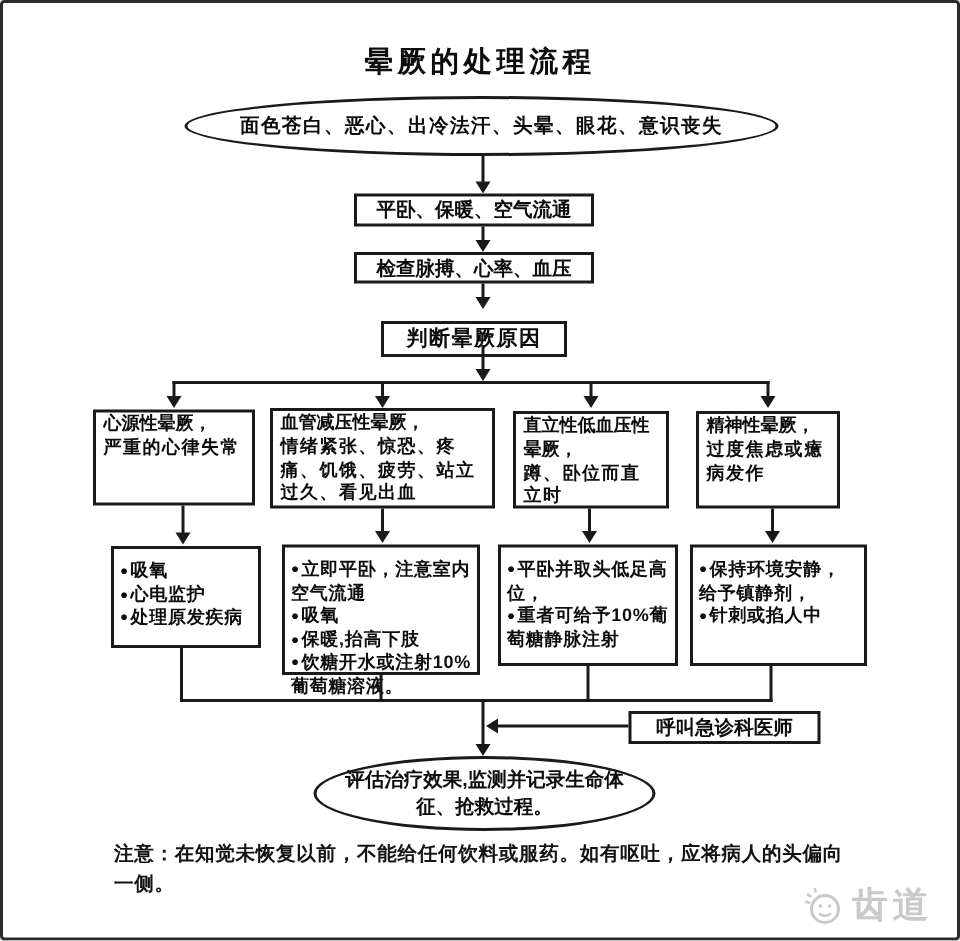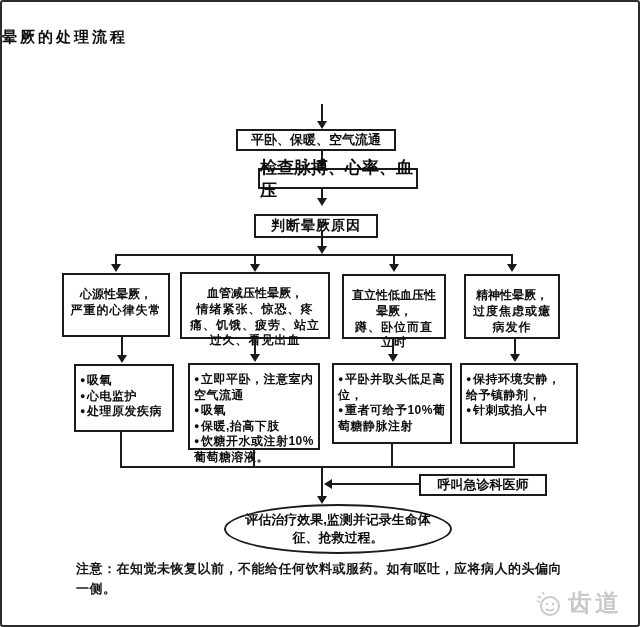--- a/index.html
+++ b/index.html
@@ -13,43 +13,42 @@
     width:640px;height:627px;
     background:#ffffff;
     border:2px solid #2b2b2b;
     border-radius:3px;
     box-sizing:border-box;
     overflow:hidden;
     color:#111;
   }
   .title{
     position:absolute;top:26px;left:0;width:100%;
-    text-align:left;font-size:15px;font-weight:bold;
+    text-align:center;font-size:19px;font-weight:bold;
     letter-spacing:3px;margin:0;color:#0d0d0d;
   }
   .node{
     position:absolute;
     border:2px solid var(--line);
     background:#fff;
     box-sizing:border-box;
     font-weight:bold;
     color:#0d0d0d;
   }
   .node.center{
     display:flex;align-items:center;justify-content:center;
   }
   .ellipse{
     border-radius:50%;
     display:flex;align-items:center;justify-content:center;
     text-align:center;
   }
   .cause{
     font-size:12px;line-height:1.32;
-    padding:12px 5px;
-    text-align:center;
+    padding:0 5px;
   }
   .cause .ctitle{display:block;}
   .cause .cdesc{display:block;letter-spacing:1px;}
   .treat{
     font-size:12px;line-height:1.3;
     padding:7px 4px;
   }
   .treat ul{margin:0;padding:0;list-style:none;}
   .treat li{letter-spacing:0.5px;}
   .treat li::before{
@@ -84,32 +83,35 @@
     font-size:24px;letter-spacing:3px;font-weight:bold;
   }
 </style>
 </head>
 <body>
 
 <div class="canvas">
 
   <h1 class="title">晕厥的处理流程</h1>
 
+  <div class="node ellipse" style="left:121px;top:62px;width:396px;height:40px;font-size:13px;letter-spacing:1px;">
+    <span>面色苍白、恶心、出冷法汗、头晕、眼花、意识丧失</span>
+  </div>
 
   <div class="vl" style="left:319px;top:102px;height:18px;"></div>
   <div class="ah-down" style="left:315px;top:119px;"></div>
 
   <div class="node center" style="left:234px;top:127px;width:160px;height:22px;font-size:13px;">
     <span>平卧、保暖、空气流通</span>
   </div>
 
   <div class="vl" style="left:319px;top:149px;height:10px;"></div>
   <div class="ah-down" style="left:315px;top:158px;"></div>
 
-  <div class="node center" style="left:234px;top:166px;width:160px;height:21px;font-size:17px;margin-left:22px;">
+  <div class="node center" style="left:234px;top:166px;width:160px;height:21px;font-size:13px;">
     <span>检查脉搏、心率、血压</span>
   </div>
 
   <div class="vl" style="left:319px;top:187px;height:10px;"></div>
   <div class="ah-down" style="left:315px;top:196px;"></div>
 
   <div class="node center" style="left:252px;top:212px;width:124px;height:24px;font-size:14px;letter-spacing:1px;">
     <span>判断晕厥原因</span>
   </div>
 
@@ -188,21 +190,21 @@
 
   <div class="vl" style="left:319px;top:464px;height:31px;"></div>
   <div class="ah-down" style="left:315px;top:494px;"></div>
 
   <div class="node center" style="left:417px;top:472px;width:128px;height:22px;font-size:13px;">
     <span>呼叫急诊科医师</span>
   </div>
   <div class="hl" style="left:330px;top:481px;width:87px;"></div>
   <div class="ah-left" style="left:322px;top:477px;"></div>
 
-  <div class="node ellipse" style="left:222px;top:502px;width:228px;height:50px;font-size:13px;line-height:1.4;padding:2px 16px;">
+  <div class="node ellipse" style="left:207px;top:502px;width:228px;height:50px;font-size:13px;line-height:1.4;padding:2px 16px;">
     <span>评估治疗效果,监测并记录生命体征、抢救过程。</span>
   </div>
 
   <p class="note"><span>注意：</span><span style="font-weight:bold;">在知觉未恢复以前，不能给任何饮料或服药。如有呕吐，应将病人的头偏向一侧。</span></p>
 
   <div class="watermark">
     <span style="display:inline-flex;">
       <svg width="30" height="30" viewBox="0 0 30 30" fill="none">
         <circle cx="16" cy="18" r="9" stroke="#c9c9c9" stroke-width="2"></circle>
         <circle cx="13" cy="16" r="1.2" fill="#c9c9c9"></circle>

